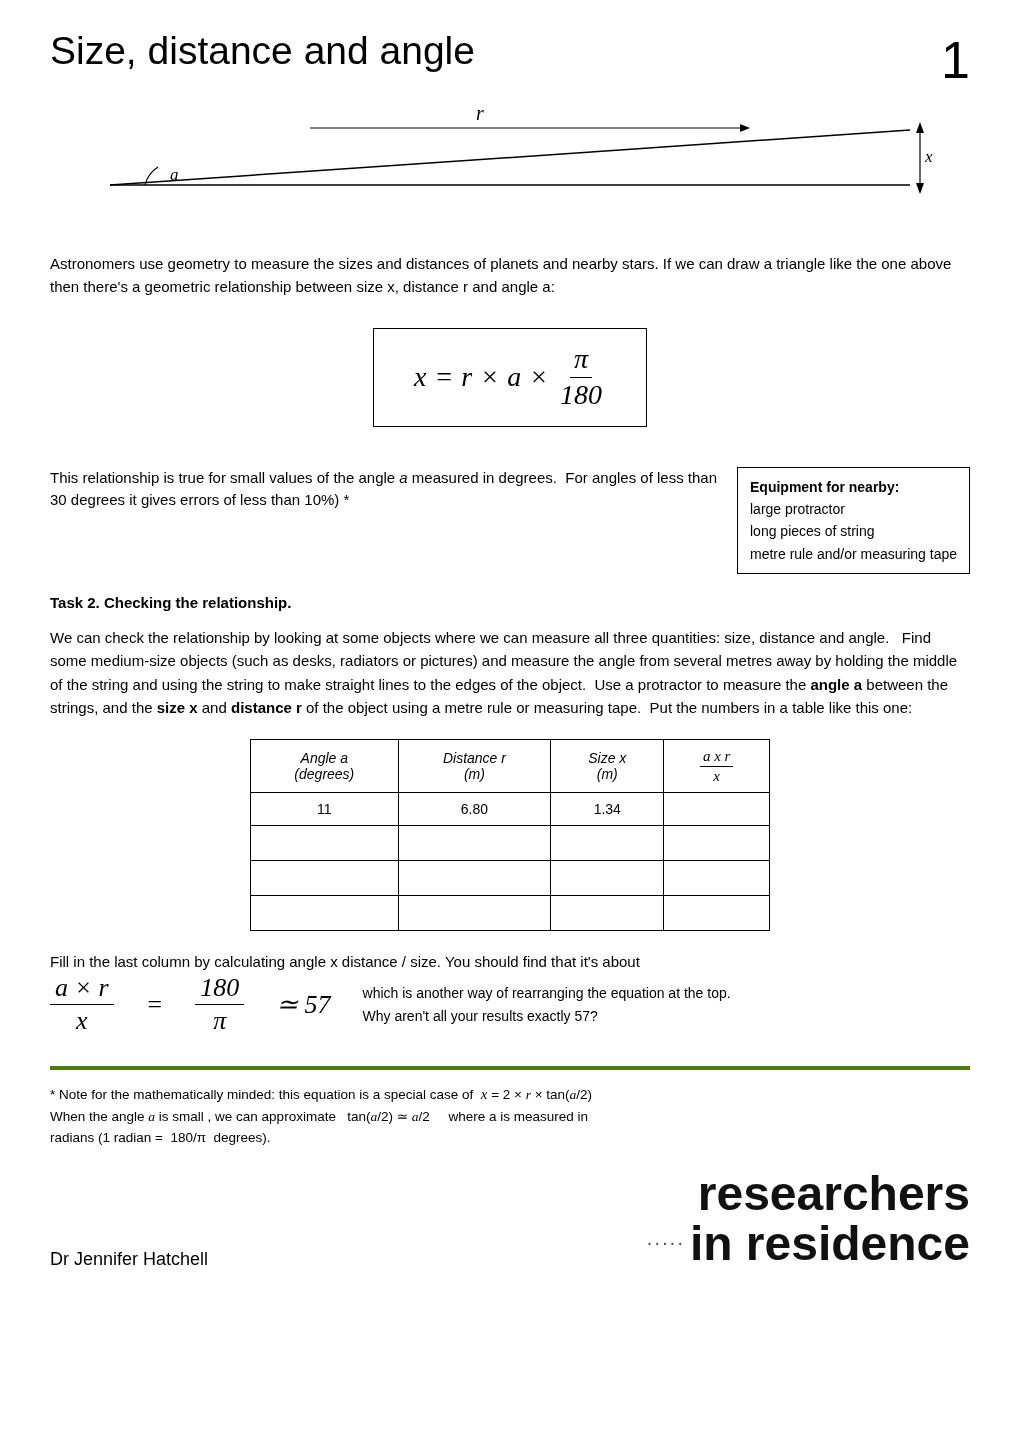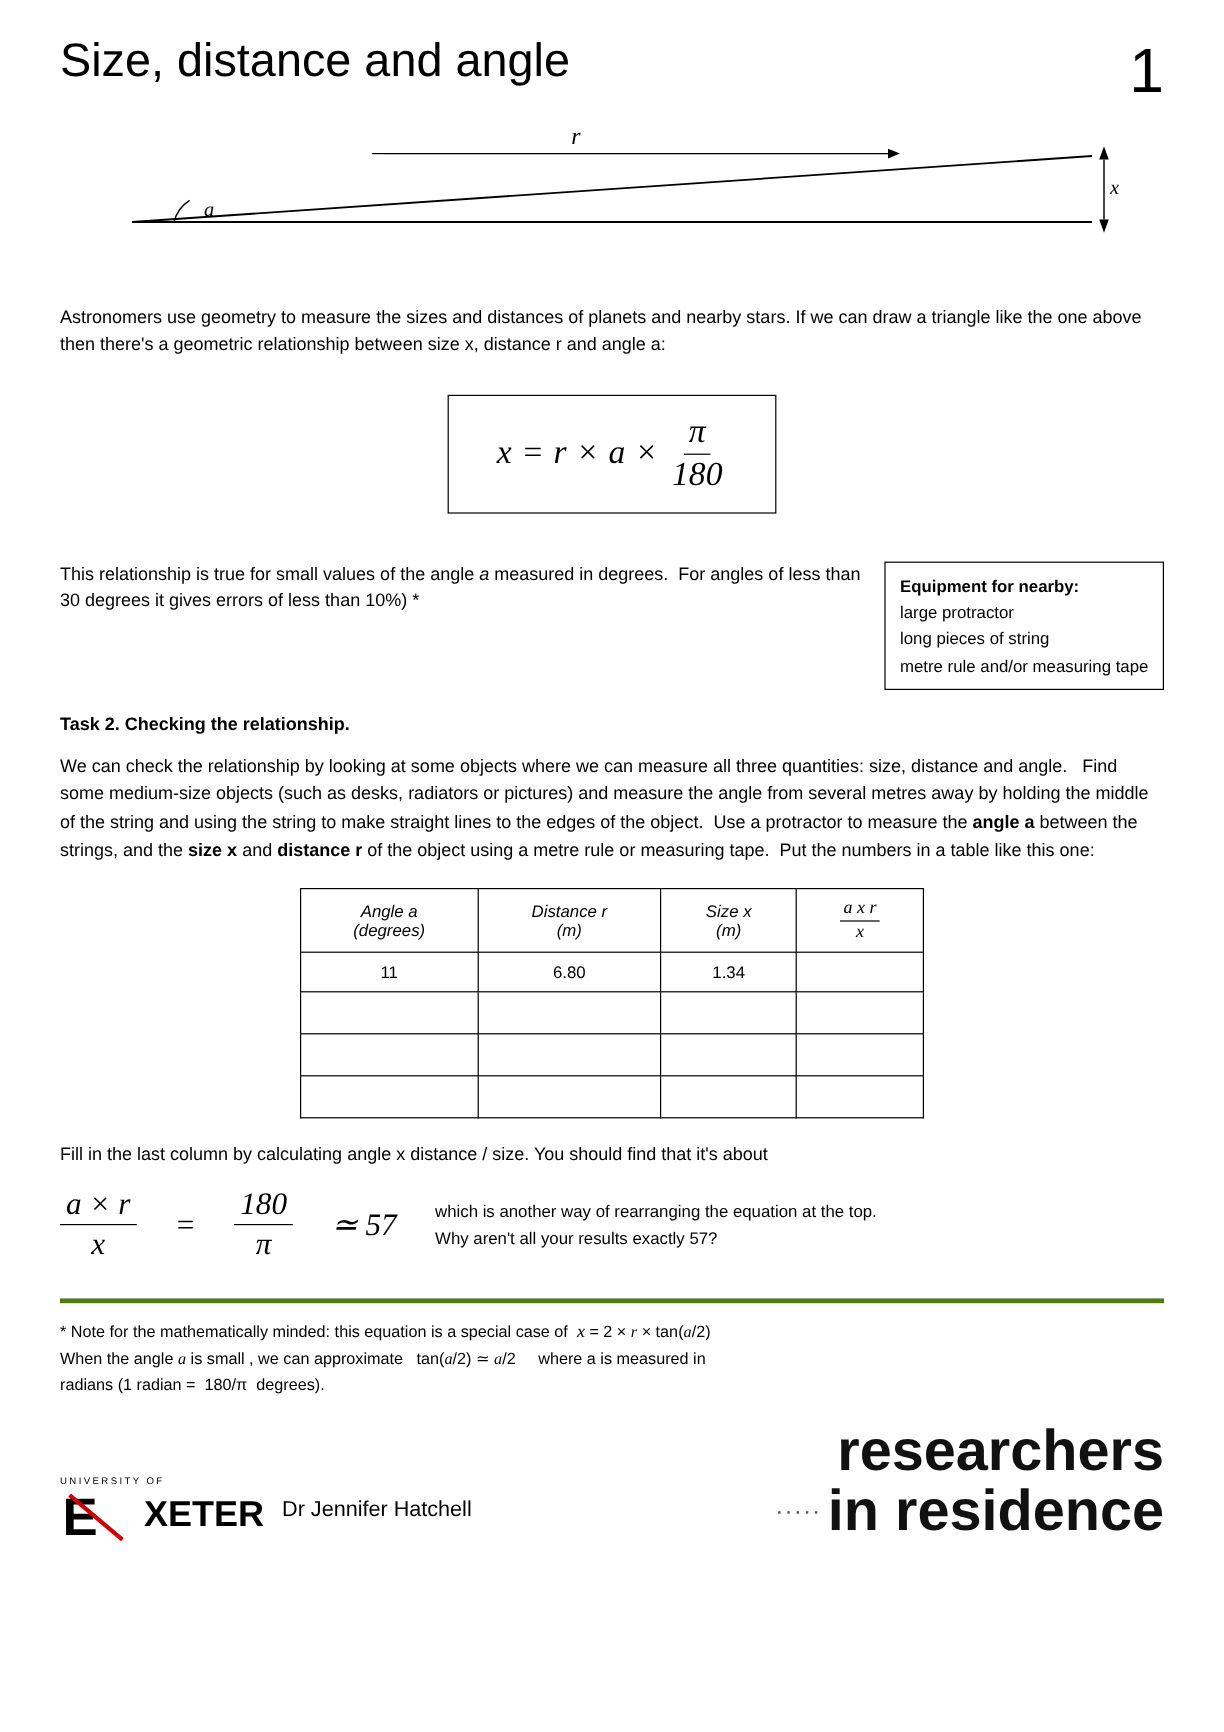--- a/index.html
+++ b/index.html
@@ -122,21 +122,20 @@
       font-style: italic;
     }
 
     .empty-row td {
       height: 35px;
     }
 
     
     .fill-text {
       line-height: 1.5;
-      margin-bottom: 15px;
     }
 
     
     .bottom-formula-section {
       display: flex;
       align-items: center;
       gap: 32px;
       margin-bottom: 30px;
     }
 
@@ -409,33 +408,20 @@
     When the angle <em style="font-family:'Times New Roman',serif;">a</em> is small , we can approximate &nbsp; tan(<em style="font-family:'Times New Roman',serif;">a</em>/2) ≃ <em style="font-family:'Times New Roman',serif;">a</em>/2 &nbsp;&nbsp;&nbsp; where a is measured in
   </p>
   <p>
     radians (1 radian = &nbsp;180/π&nbsp; degrees).
   </p>
 </div>
 
 <div class="footer">
   <div class="footer-left">
 
-    <div class="exeter-logo">
-      <div class="exeter-university-text">UNIVERSITY OF</div>
-      <div style="display:flex; align-items:center;">
-
-        <svg width="70" height="45" viewBox="0 0 70 45">
-
-          <text x="2" y="38" font-size="44" font-weight="bold" font-family="Arial, sans-serif" fill="#000">E</text>
-
-          <line x1="8" y1="5" x2="52" y2="42" stroke="#c00" stroke-width="3.5"></line>
-        </svg>
-        <span style="font-size:30px; font-weight:bold; letter-spacing:0px; font-family:Arial,sans-serif;">XETER</span>
-      </div>
-    </div>
     <div class="dr-name">Dr Jennifer Hatchell</div>
   </div>
 
   <div class="researchers-logo">
     <div style="font-size:48px; font-weight:bold; font-family:Arial,sans-serif; line-height:1.05; color:#111;">
       <div>researchers</div>
       <div style="display:flex; align-items:center; gap:4px;">
         <span style="font-size:14px; letter-spacing:3px; color:#555; vertical-align:middle;">·····</span>
         <span>in residence</span>
       </div>

